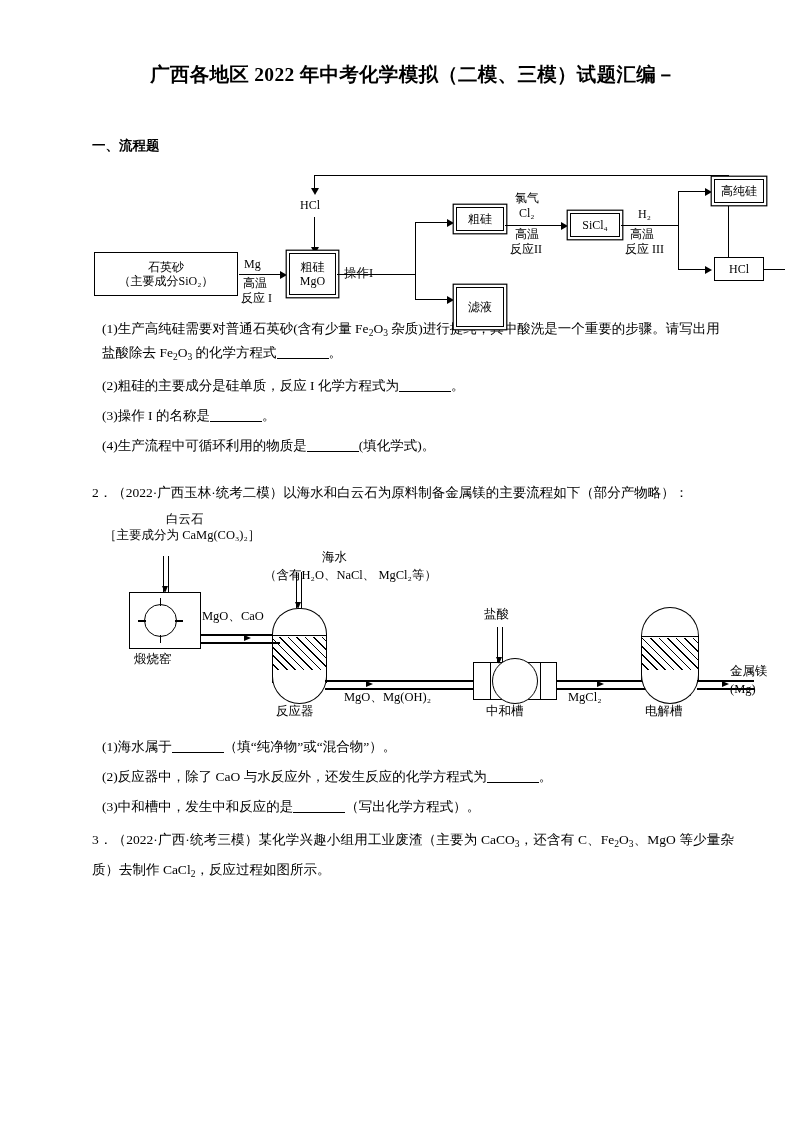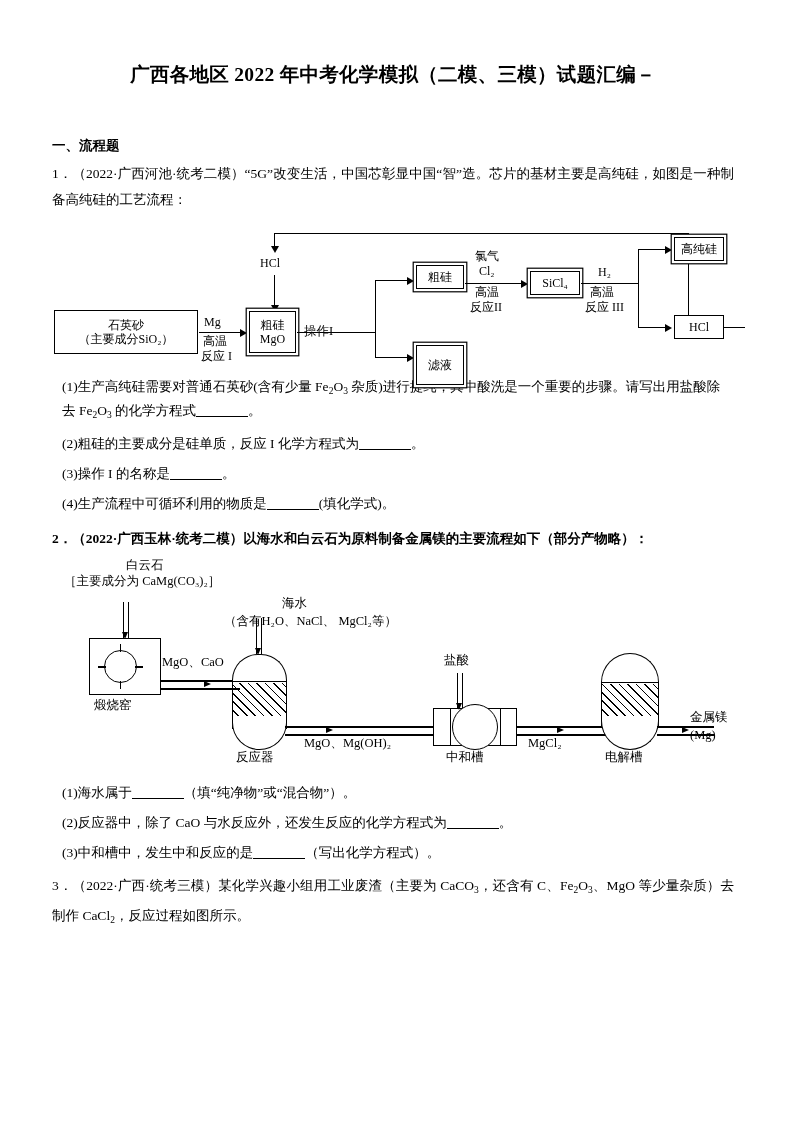--- a/index.html
+++ b/index.html
@@ -5,21 +5,21 @@
   * { box-sizing: border-box; }
   html, body { margin:0; padding:0; }
   body {
     width: 794px; height: 1123px;
     background: #ffffff;
     font-family: "Liberation Serif", "DejaVu Serif", serif;
     color: #000;
     position: relative;
     overflow: hidden;
   }
-  .page { padding: 58px 60px 0 52px; }
+  .page { padding: 58px 60px 0 92px; }
 
   .doc-title {
     text-align: center;
     font-weight: bold;
     font-size: 19.5px;
     line-height: 33px;
     letter-spacing: .3px;
   }
   .doc-title .l2 { display:block; }
 
@@ -73,21 +73,20 @@
 <body>
 
 <div class="page">
 
   <div class="doc-title">
     <span class="l1">广西各地区 2022 年中考化学模拟（二模、三模）试题汇编－</span>
   </div>
 
   <div class="section-head">一、流程题</div>
 
-  <p class="q q-stem">1．（2022·广西河池·统考二模）“5G”改变生活，中国芯彰显中国“智”造。芯片的基材主要是高纯硅，如图是一种制备高纯硅的工艺流程：</p>
 
   <div class="fig1">
 
     <div class="ln vln" style="left:636px; top:6px; height:100px;"></div>
     <div class="ln hln" style="left:222px; top:6px; width:415px;"></div>
     <div class="ln vln" style="left:222px; top:6px; height:14px;"></div>
     <div class="ar-d" style="left:218.5px; top:19px;"></div>
 
     <div class="lbl" style="left:208px; top:29px;">HCl</div>
     <div class="ln vln" style="left:222px; top:48px; height:32px;"></div>
@@ -157,21 +156,21 @@
   <p class="sub">
     <span>(2)粗硅的主要成分是硅单质，反应 I 化学方程式为</span><span class="blank"></span><span>。</span>
   </p>
   <p class="sub">
     <span>(3)操作 I 的名称是</span><span class="blank"></span><span>。</span>
   </p>
   <p class="sub">
     <span>(4)生产流程中可循环利用的物质是</span><span class="blank"></span><span>(填化学式)。</span>
   </p>
 
-  <p class="q q-stem" style="margin-top:12px;font-weight:bold;">2．（2022·广西玉林·统考二模）以海水和白云石为原料制备金属镁的主要流程如下（部分产物略）：</p>
+  <p class="q q-stem" style="margin-top:24px;">2．（2022·广西玉林·统考二模）以海水和白云石为原料制备金属镁的主要流程如下（部分产物略）：</p>
 
   <div class="fig2">
 
     <div class="lbl" style="left:62px; top:0px;">白云石</div>
     <div class="lbl" style="left:0px; top:16px;">［主要成分为 CaMg(CO₃)₂］</div>
 
     <div class="lbl" style="left:218px; top:38px;">海水</div>
     <div class="lbl" style="left:160px; top:56px;">（含有H₂O、NaCl、 MgCl₂等）</div>
 
     <div class="ln vln" style="left:59px; top:44px; height:36px;"></div>

